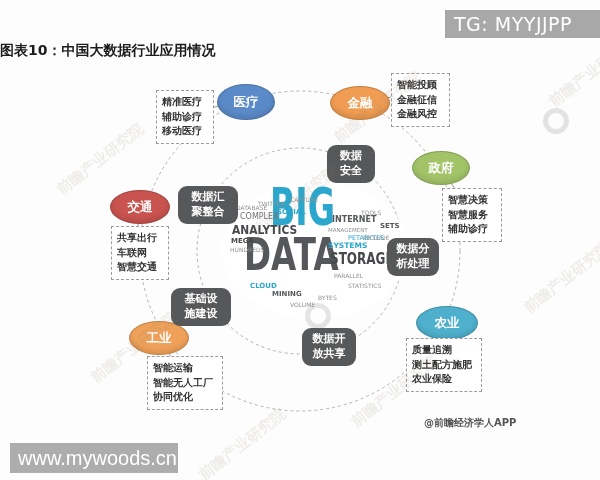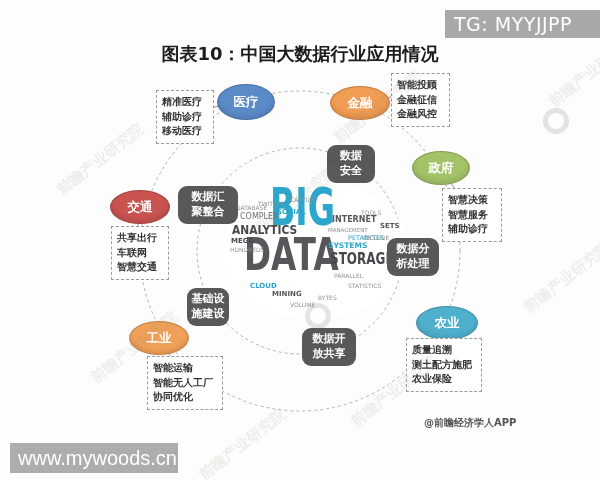--- a/index.html
+++ b/index.html
@@ -2,21 +2,21 @@
 <html><head>
 <meta charset="utf-8">
 <style>
   html,body{margin:0;padding:0;background:#e8e8e8;}
   #stage{position:relative;width:600px;height:480px;background:#fdfdfd;overflow:hidden;
          font-family:"DejaVu Sans","Liberation Sans",sans-serif;}
   
   #tg-badge{position:absolute;left:445px;top:10px;width:155px;height:28px;background:#a8a8a8;
             color:#fff;font-size:19px;line-height:28px;padding-left:9px;box-sizing:border-box;
             letter-spacing:.5px;z-index:6;}
-  #title{position:absolute;left:0;top:42px;width:600px;text-align:center;font-size:18px;
+  #title{position:absolute;left:0;top:42px;width:600px;text-align:left;font-size:14px;
          font-weight:700;color:#1c1c1c;z-index:6;}
   
   #lines{position:absolute;left:0;top:0;z-index:1;}
   
   #cloud{position:absolute;left:230px;top:185px;width:170px;height:130px;z-index:2;}
   #cloud-bg{position:absolute;left:-8px;top:-4px;width:186px;height:138px;background:#fff;
             border-radius:50%;}
   .cw{position:absolute;white-space:nowrap;transform-origin:left top;line-height:1;}
   
   .pnode{position:absolute;background:#57585a;color:#fff;border-radius:9px;text-align:center;
@@ -128,21 +128,21 @@
         <div>共享出行</div>
         <div>车联网</div>
         <div>智慧交通</div>
       </div>
       <div class="pnode" style="left: 327px; top: 145px; width: 48px; height: 38px;">数据
 安全</div>
       <div class="pnode" style="left: 178px; top: 186px; width: 60px; height: 38px;">数据汇
 聚整合</div>
       <div class="pnode" style="left: 387px; top: 238px; width: 52px; height: 38px;">数据分
 析处理</div>
-      <div class="pnode" style="left: 187px; top: 288px; width: 42px; height: 38px;">基础设
+      <div class="pnode" style="left: 171px; top: 288px; width: 60px; height: 38px;">基础设
 施建设</div>
       <div class="pnode" style="left: 302px; top: 328px; width: 54px; height: 38px;">数据开
 放共享</div>
     </div>
 
   <div id="credit">@前瞻经济学人APP</div>
   <div id="url-watermark">www.mywoods.cn</div>
 
   <div id="wm-layer">
       <span class="wm-text" style="left: 48px; top: 150px;">前瞻产业研究院</span>

